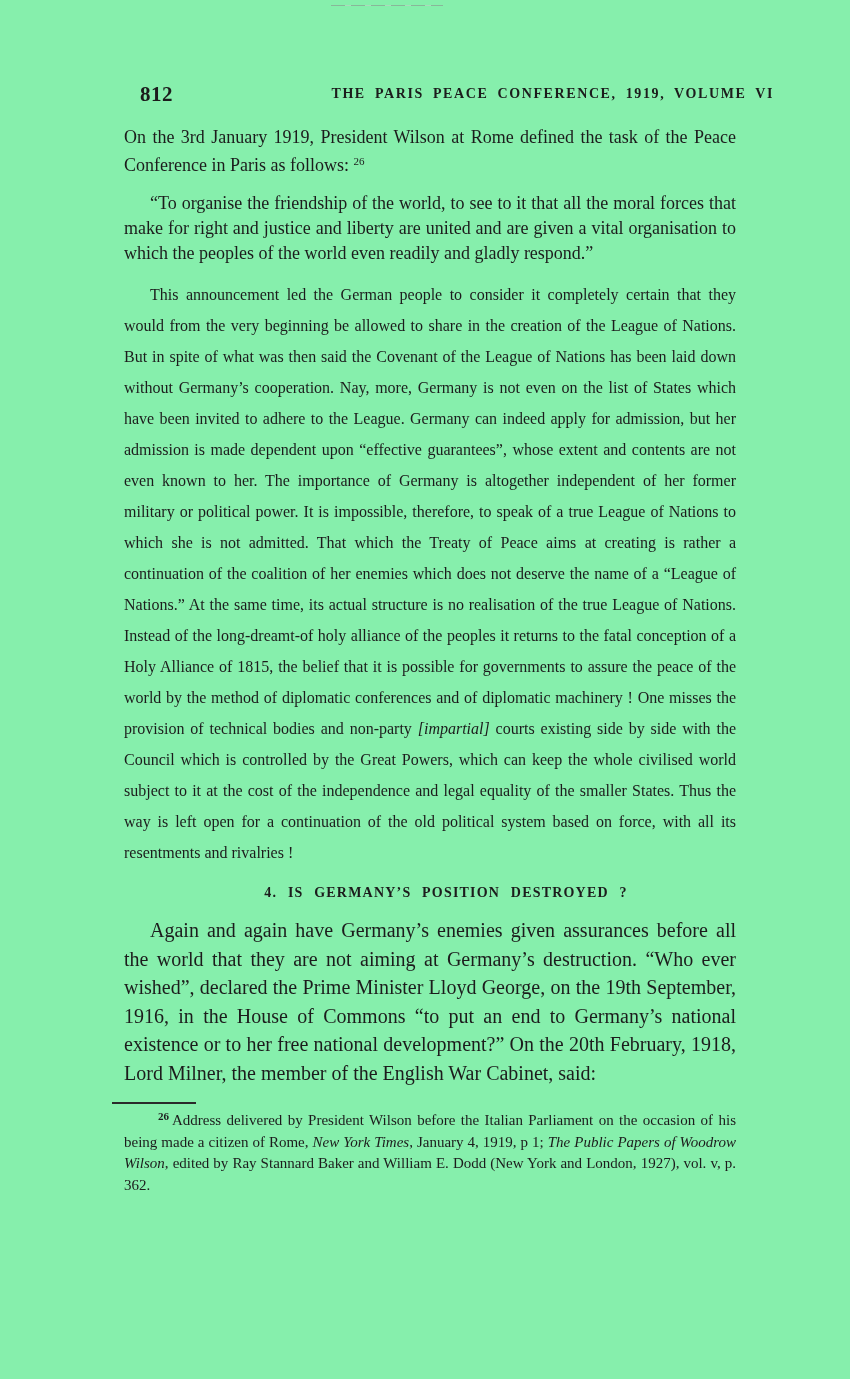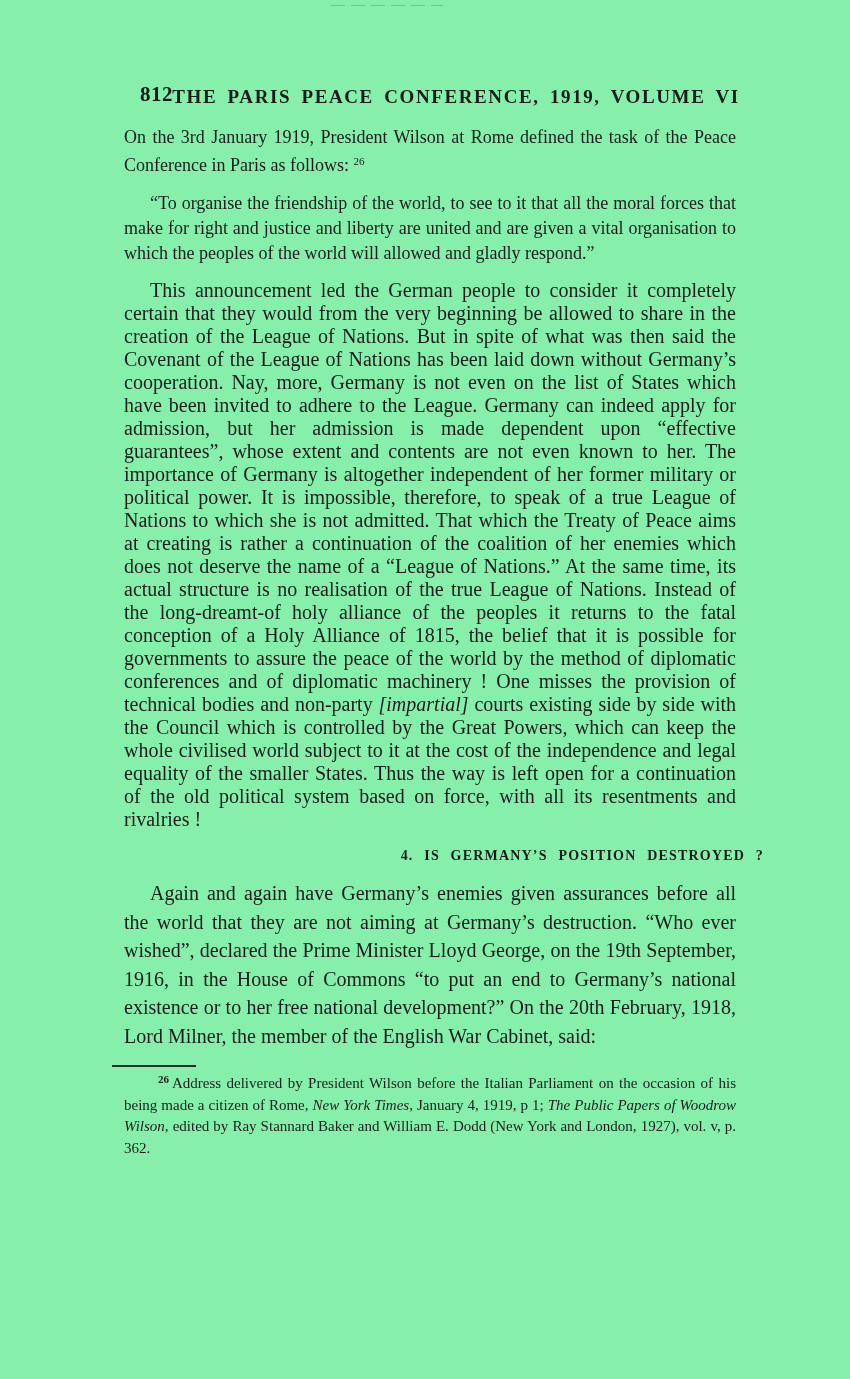--- a/index.html
+++ b/index.html
@@ -37,23 +37,23 @@
   }
   .page-number {
     position: absolute;
     left: 28px;
     top: -2px;
     font-size: 21px;
     font-weight: 700;
     letter-spacing: 0.5px;
   }
   .running-head {
-    text-align: center;
+    text-align: right;
     transform: translateX(26px);
-    font-size: 19px;
+    font-size: 14px;
     font-weight: 700;
     letter-spacing: 1.6px;
     word-spacing: 4px;
     padding-top: 2px;
     white-space: nowrap;
   }
   p {
     margin: 12px;
     text-align: justify;
   }
@@ -63,27 +63,27 @@
     line-height: 28px;
   }
   .quote-block {
     margin-top: 10px;
     font-size: 18px;
     line-height: 25px;
     text-indent: 26px;
   }
   .para-body {
     margin-top: 13px;
-    font-size: 20px;
-    line-height: 23px;
+    font-size: 16px;
+    line-height: 31px;
     text-indent: 26px;
   }
   .section-heading {
     margin-top: 17px;
-    text-align: right;
+    text-align: center;
     transform: translateX(16px);
     font-size: 14px;
     font-weight: 700;
     letter-spacing: 1.2px;
     word-spacing: 6px;
     white-space: nowrap;
   }
   .para-again {
     margin-top: 15px;
     font-size: 20px;
@@ -125,21 +125,21 @@
 
   <div class="textblock">
 
     <div class="header">
       <span class="page-number">812</span>
       <div class="running-head">THE PARIS PEACE CONFERENCE, 1919, VOLUME VI</div>
     </div>
 
     <p class="para-intro"><span>On the 3rd January 1919, President Wilson at Rome defined the task of the Peace Conference in Paris as follows: </span><sup class="fn-ref">26</sup></p>
 
-    <p class="quote-block">“To organise the friendship of the world, to see to it that all the moral forces that make for right and justice and liberty are united and are given a vital organisation to which the peoples of the world will allowed and gladly respond.”</p>
+    <p class="quote-block">“To organise the friendship of the world, to see to it that all the moral forces that make for right and justice and liberty are united and are given a vital organisation to which the peoples of the world even readily and gladly respond.”</p>
 
     <p class="para-body"><span>This announcement led the German people to consider it completely certain that they would from the very beginning be allowed to share in the creation of the League of Nations. But in spite of what was then said the Covenant of the League of Nations has been laid down without Germany’s cooperation. Nay, more, Germany is not even on the list of States which have been invited to adhere to the League. Germany can indeed apply for admission, but her admission is made dependent upon “effective guarantees”, whose extent and contents are not even known to her. The importance of Germany is altogether independent of her former military or political power. It is impossible, therefore, to speak of a true League of Nations to which she is not admitted. That which the Treaty of Peace aims at creating is rather a continuation of the coalition of her enemies which does not deserve the name of a “League of Nations.” At the same time, its actual structure is no realisation of the true League of Nations. Instead of the long-dreamt-of holy alliance of the peoples it returns to the fatal conception of a Holy Alliance of 1815, the belief that it is possible for governments to assure the peace of the world by the method of diplomatic conferences and of diplomatic machinery ! One misses the provision of technical bodies and non-party </span><em>[impartial]</em><span> courts existing side by side with the Council which is controlled by the Great Powers, which can keep the whole civilised world subject to it at the cost of the independence and legal equality of the smaller States. Thus the way is left open for a continuation of the old political system based on force, with all its resentments and rivalries !</span></p>
 
     <div class="section-heading">4. IS GERMANY’S POSITION DESTROYED ?</div>
 
     <p class="para-again">Again and again have Germany’s enemies given assurances before all the world that they are not aiming at Germany’s destruction. “Who ever wished”, declared the Prime Minister Lloyd George, on the 19th September, 1916, in the House of Commons “to put an end to Germany’s national existence or to her free national development?” On the 20th February, 1918, Lord Milner, the member of the English War Cabinet, said:</p>
 
     <hr class="footnote-rule">
 
     <p class="footnote"><sup class="fn-marker">26</sup><span>Address delivered by President Wilson before the Italian Parliament on the occasion of his being made a citizen of Rome, </span><em>New York Times</em><span>, January 4, 1919, p 1; </span><em>The Public Papers of Woodrow Wilson</em><span>, edited by Ray Stannard Baker and William E. Dodd (New York and London, 1927), vol. v, p. 362.</span></p>

